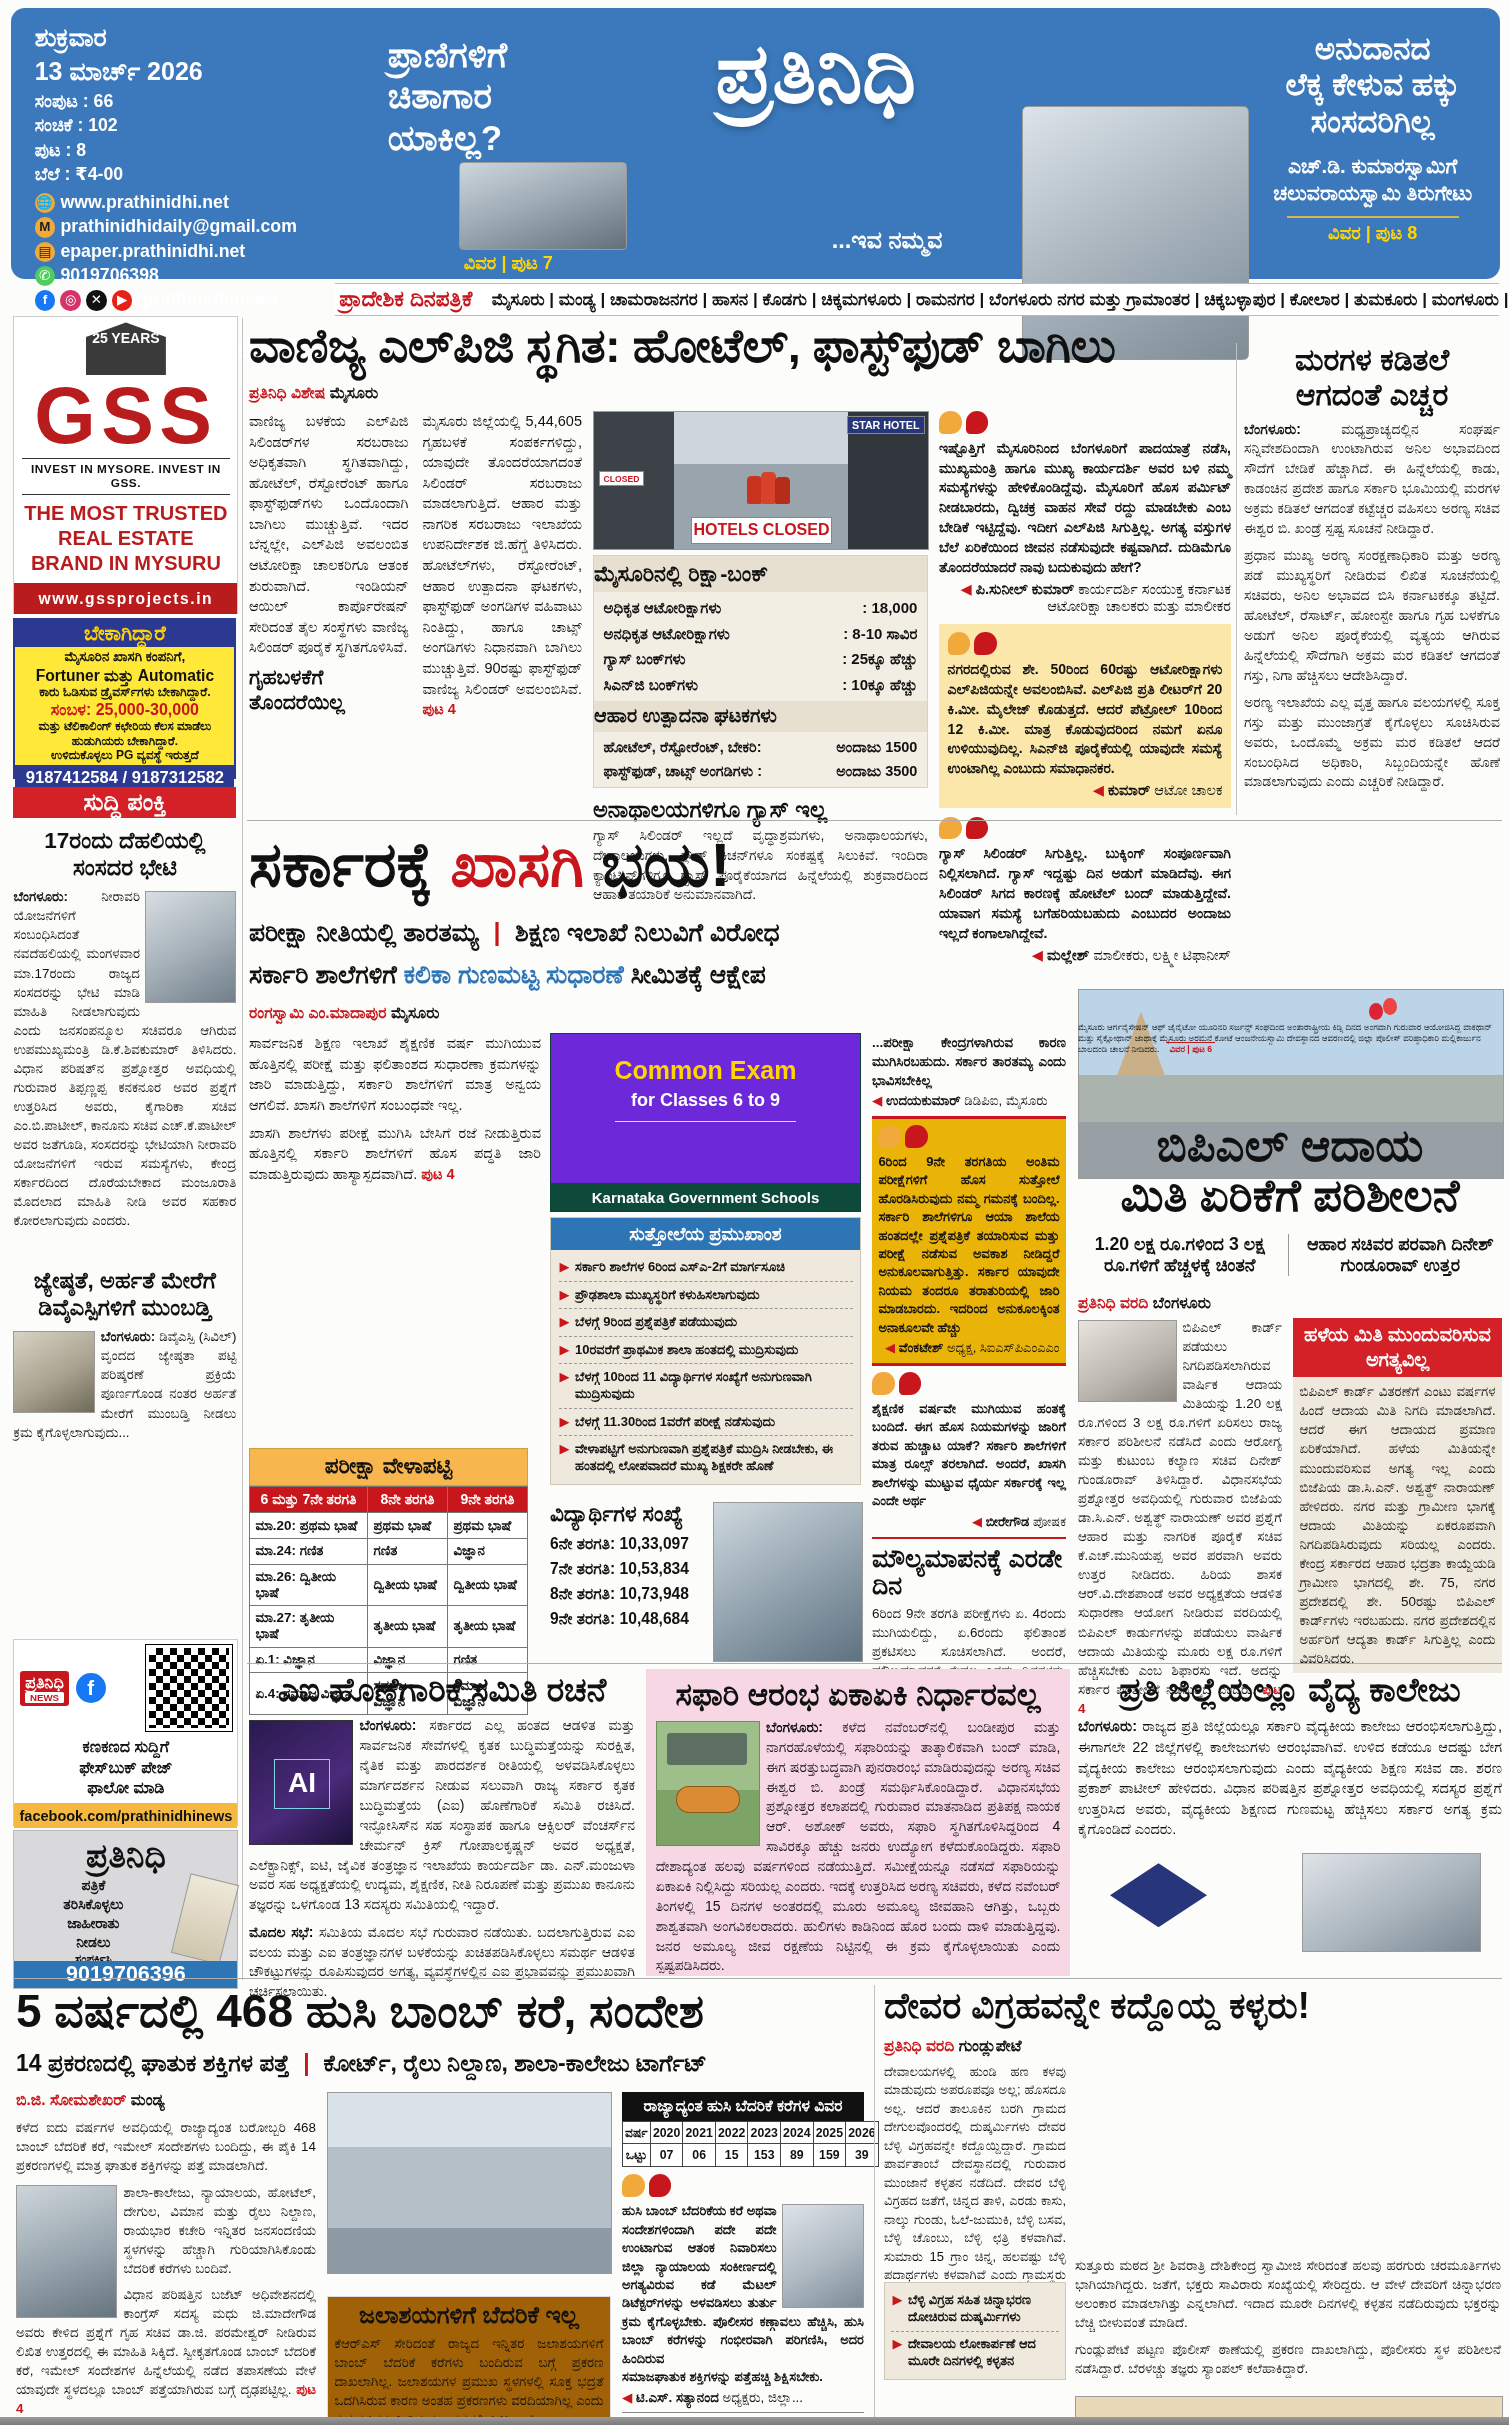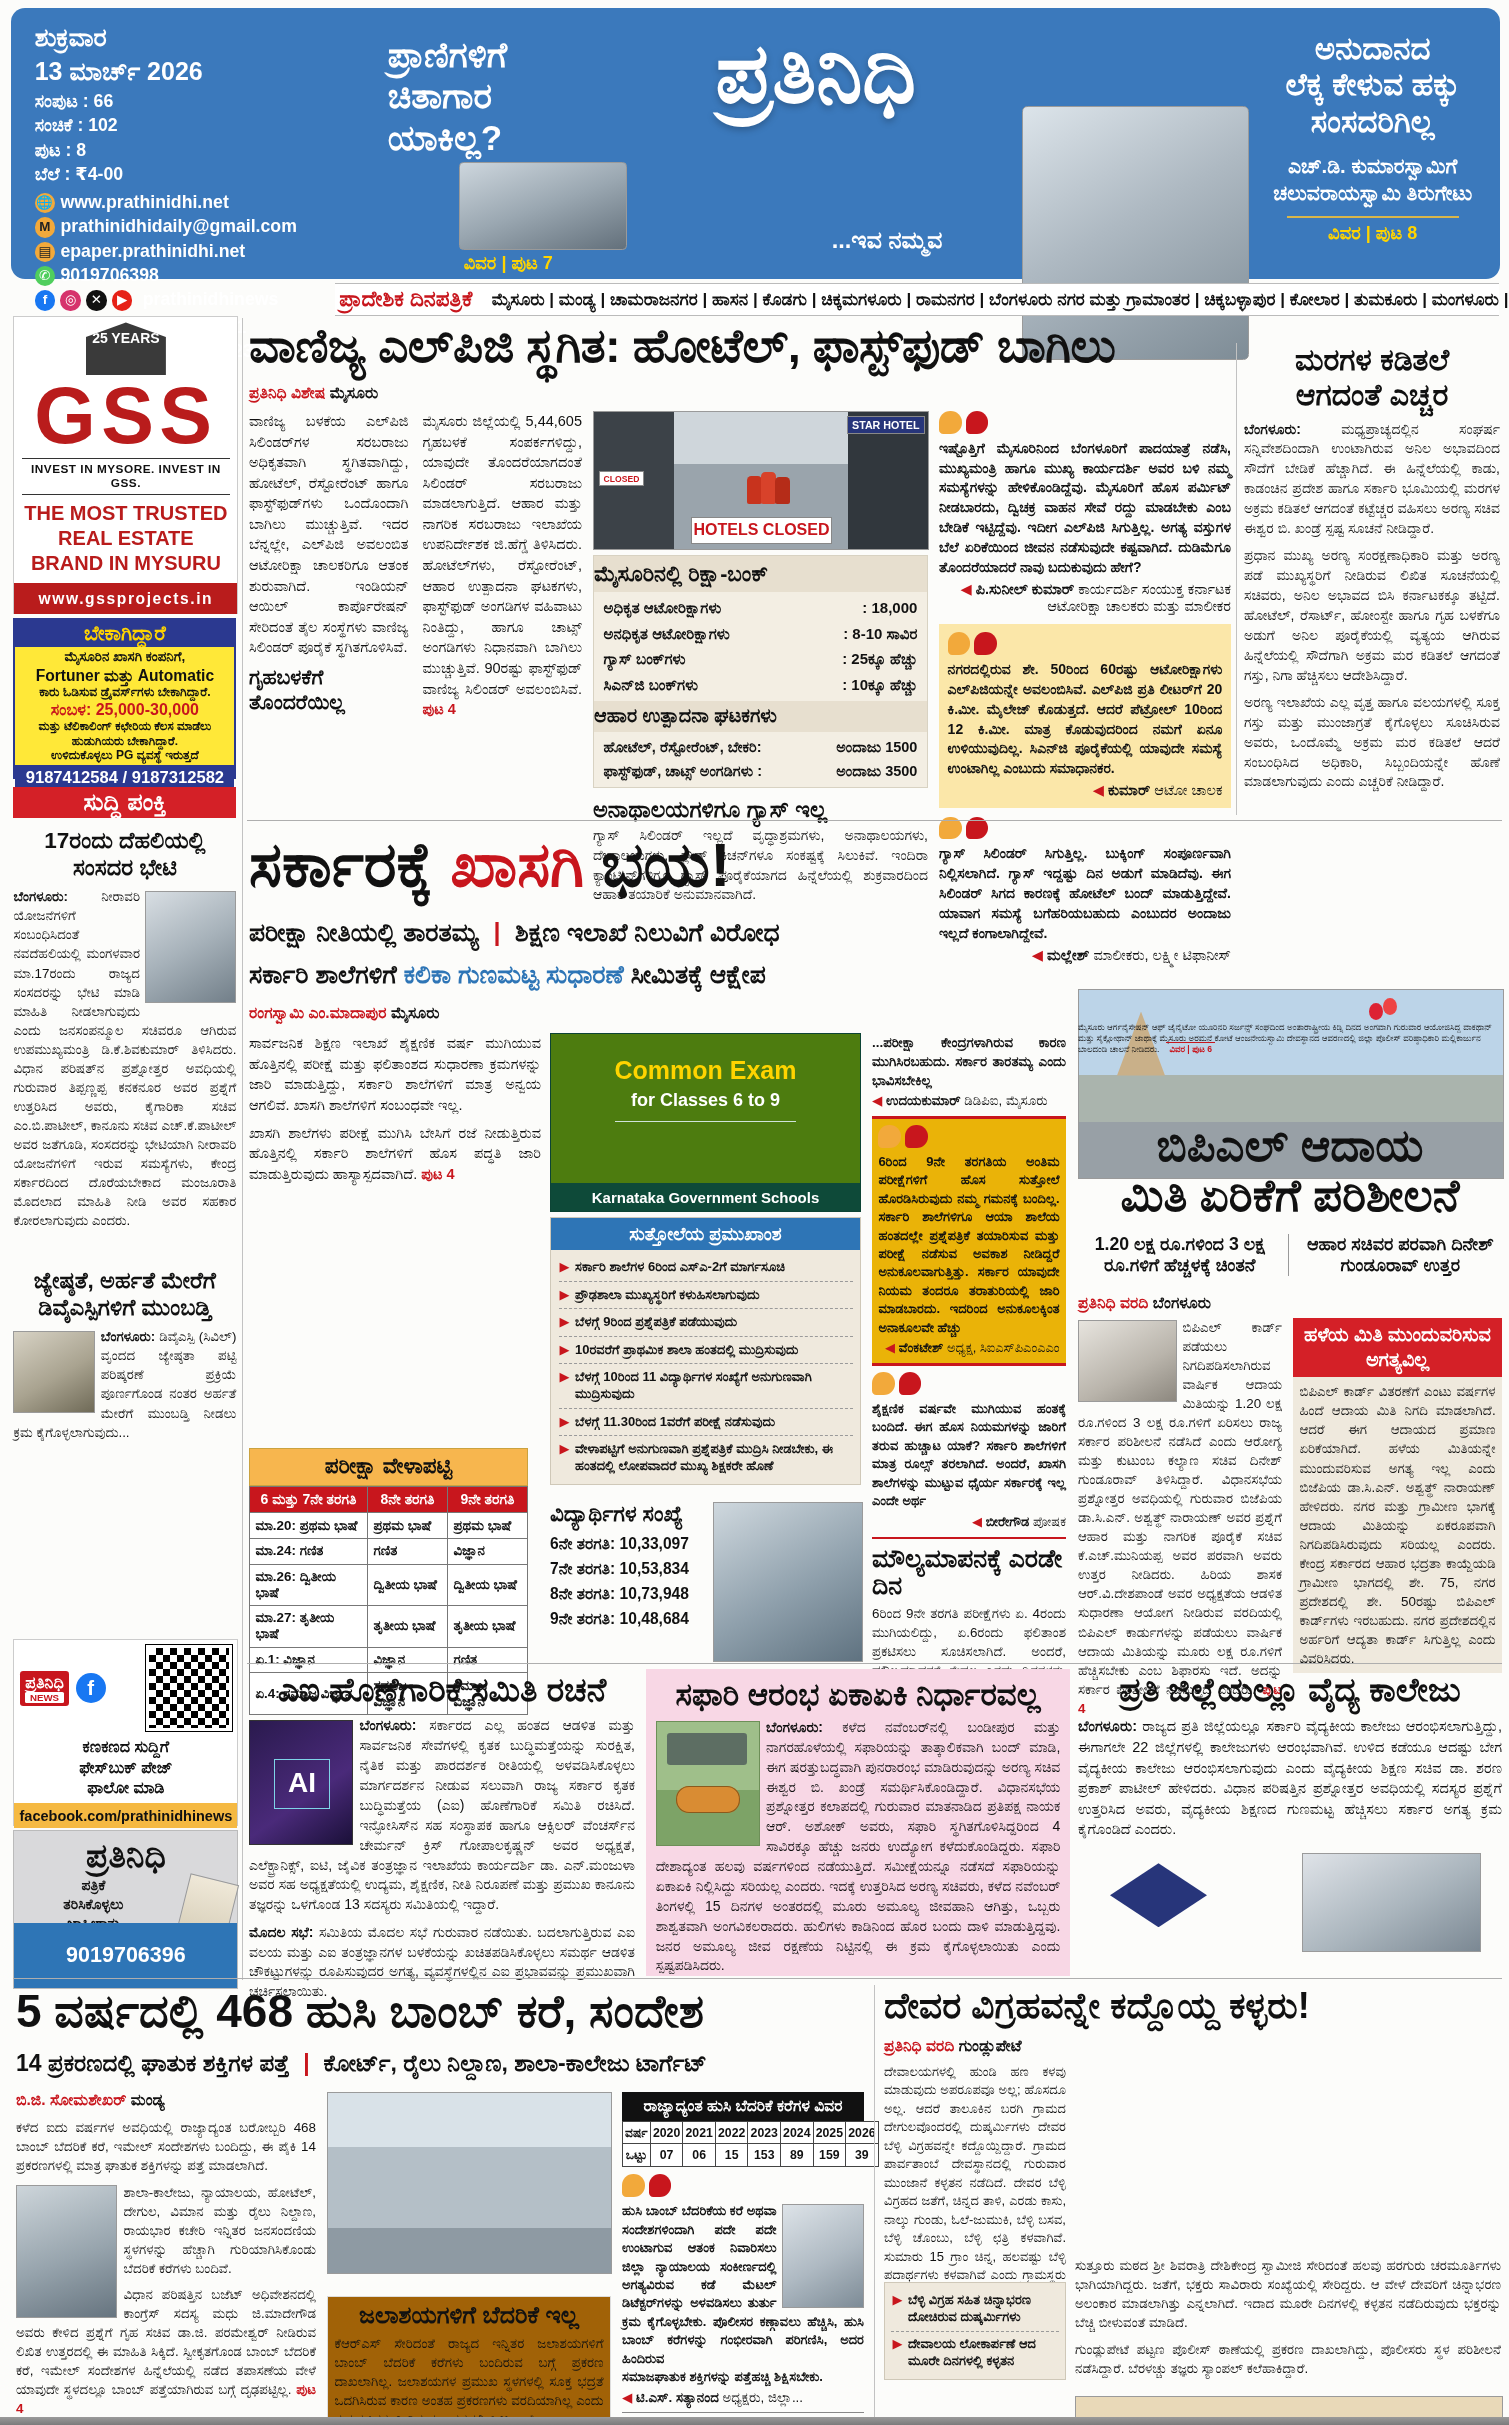--- a/index.html
+++ b/index.html
@@ -167,21 +167,21 @@
     <div style="display:flex;">
       <div class="center" style="flex:1;font-size:14px;font-weight:900;line-height:1.35;">
         <div>ಪತ್ರಿಕೆ</div>
         <div>ತರಿಸಿಕೊಳ್ಳಲು</div>
         <div>ಜಾಹೀರಾತು</div>
         <div>ನೀಡಲು</div>
         <div style="font-size:11.8px;">ಸಂಪರ್ಕಿಸಿ</div>
       </div>
       <div class="ph" style="width:48px;height:80px;margin:2.1px 7.5px;transform:rotate(14deg);background:linear-gradient(#efe8d8,#cfc6ae);"></div>
     </div>
-    <div class="center" style="background:#2e75b6;color:#fff;font-size:21.5px;font-weight:900;padding:20px 0;position:absolute;bottom:0;left:0;right:0;">9019706396</div>
+    <div class="center" style="background:#2e75b6;color:#fff;font-size:21.5px;font-weight:900;padding:1px 0;position:absolute;bottom:0;left:0;right:0;">9019706396</div>
   </div>
 
   <div class="abs vrule" style="left:242px;top:318px;height:1662px;"></div>
 
   <div class="abs" style="left:249px;top:318px;width:982px;font-size:47px;font-weight:900;letter-spacing:-0.5px;white-space:nowrap;">ವಾಣಿಜ್ಯ ಎಲ್‌ಪಿಜಿ ಸ್ಥಗಿತ: ಹೋಟೆಲ್, ಫಾಸ್ಟ್‌ಫುಡ್ ಬಾಗಿಲು</div>
 
   <div class="abs byline" style="left:249px;top:384px;">
     <span class="red">ಪ್ರತಿನಿಧಿ ವಿಶೇಷ</span>
     <span>ಮೈಸೂರು</span>
   </div>
@@ -297,21 +297,21 @@
     <span>ಮೈಸೂರು</span>
   </div>
 
   <div class="abs bd" style="left:249px;top:1033px;width:292px;height:405px;">
     <p>ಸಾರ್ವಜನಿಕ ಶಿಕ್ಷಣ ಇಲಾಖೆ ಶೈಕ್ಷಣಿಕ ವರ್ಷ ಮುಗಿಯುವ ಹೊತ್ತಿನಲ್ಲಿ ಪರೀಕ್ಷೆ ಮತ್ತು ಫಲಿತಾಂಶದ ಸುಧಾರಣಾ ಕ್ರಮಗಳನ್ನು ಜಾರಿ ಮಾಡುತ್ತಿದ್ದು, ಸರ್ಕಾರಿ ಶಾಲೆಗಳಿಗೆ ಮಾತ್ರ ಅನ್ವಯ ಆಗಲಿವೆ. ಖಾಸಗಿ ಶಾಲೆಗಳಿಗೆ ಸಂಬಂಧವೇ ಇಲ್ಲ.</p>
     <p><span>ಖಾಸಗಿ ಶಾಲೆಗಳು ಪರೀಕ್ಷೆ ಮುಗಿಸಿ ಬೇಸಿಗೆ ರಜೆ ನೀಡುತ್ತಿರುವ ಹೊತ್ತಿನಲ್ಲಿ ಸರ್ಕಾರಿ ಶಾಲೆಗಳಿಗೆ ಹೊಸ ಪದ್ಧತಿ ಜಾರಿ ಮಾಡುತ್ತಿರುವುದು ಹಾಸ್ಯಾಸ್ಪದವಾಗಿದೆ.</span>
        <span class="pgref">ಪುಟ 4</span></p>
   </div>
 
   <div class="abs" style="left:550px;top:1033px;width:311px;">
-    <div style="background:#4d7c0f;height:177px;position:relative;border:0.5px solid #0d4435;">
+    <div style="background:#6d28d9;height:177px;position:relative;border:0.5px solid #0d4435;">
       <div class="center" style="color:#ffd400;font-size:25px;font-weight:900;padding-top:21.5px;">Common Exam</div>
       <div class="center" style="color:#fff;font-size:18px;font-weight:700;margin-top:5.4px;">for Classes 6 to 9</div>
       <div style="height:1.1px;background:#cfe3da;margin:9.7px 64px;"></div>
       <div class="center" style="color:#fff;font-size:15px;font-weight:900;background:#0e4a39;padding:5.4px 0;position:absolute;bottom:0;left:0;right:0;">Karnataka Government Schools</div>
     </div>
     <div style="margin-top:5.4px;border:0.5px solid #cfc8b8;">
       <div class="center" style="background:#2e75b6;color:#fff;font-size:18px;font-weight:900;padding:5.4px 0;">ಸುತ್ತೋಲೆಯ ಪ್ರಮುಖಾಂಶ</div>
       <div style="background:#efe9dd;padding:4.3px 7.5px;">
         <div class="bullet">
             <span class="tri">▶</span>

